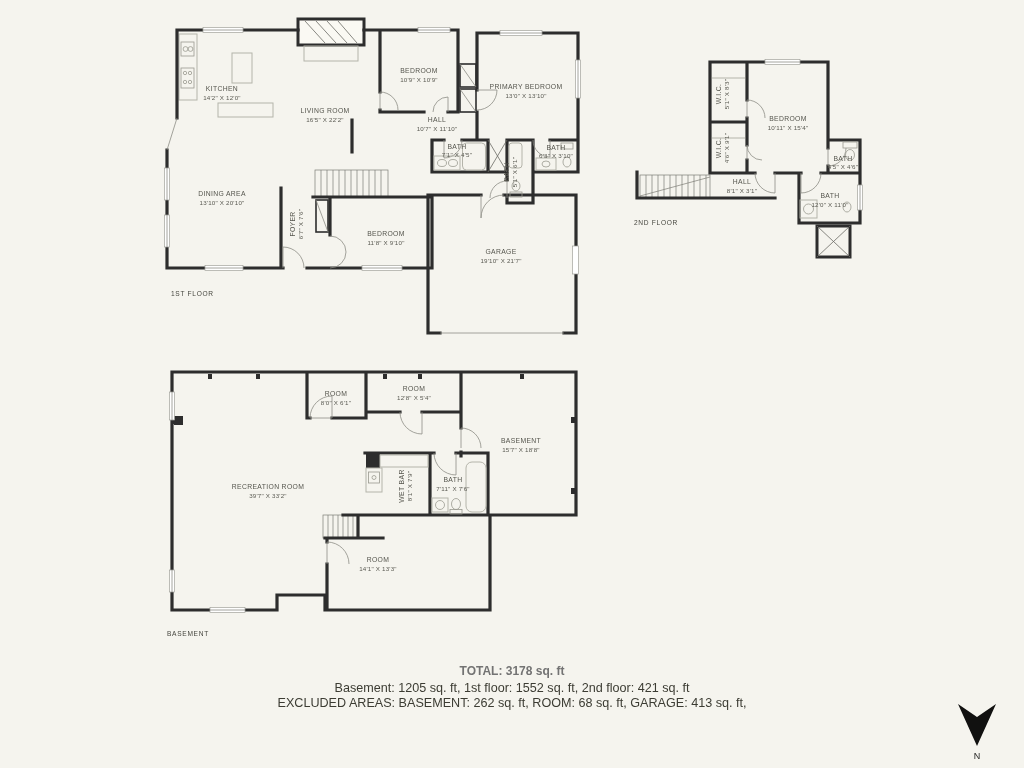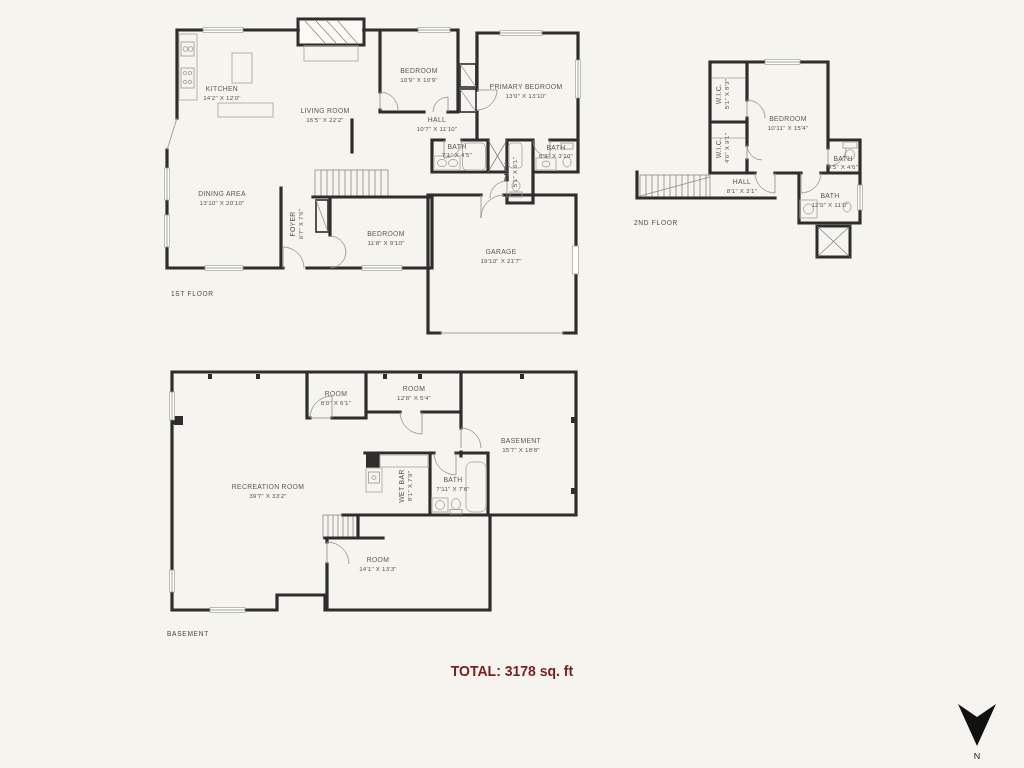--- a/index.html
+++ b/index.html
@@ -23,21 +23,21 @@
   .nub{fill:#2d2d2d;}
   text.room{font-size:6.8px;fill:#54544c;letter-spacing:.35px;text-anchor:middle;}
   text.dims{font-size:6.2px;fill:#5a5a52;letter-spacing:.2px;text-anchor:middle;}
   text.floorlab{font-size:6.6px;fill:#45453e;letter-spacing:.7px;text-anchor:start;}
   text.north{font-size:9px;fill:#1c1c1a;text-anchor:middle;}
   
   .summary{
     position:absolute;left:0;top:664px;width:1024px;
     text-align:center;color:#3c3c33;line-height:15.2px;font-size:12.6px;
   }
-  .summary .total{font-size:14px;font-weight:bold;color:#7f1d1d;margin-bottom:2px;}
+  .summary .total{font-size:12px;font-weight:bold;color:#737373;margin-bottom:2px;}
 </style>
 </head>
 <body>
 
 <div class="stage">
 
 <svg width="1024" height="768" viewBox="0 0 1024 768">
 
   <g>
 
@@ -369,15 +369,17 @@
   </g>
 
   <g>
     <polygon points="958,704 977,717 996,704 977,746" fill="#111110"></polygon>
     <text class="north" x="977" y="759">N</text>
   </g>
 </svg>
 
 <div class="summary">
   <div class="total">TOTAL: 3178 sq. ft</div>
+  <div>Basement: 1205 sq. ft, 1st floor: 1552 sq. ft, 2nd floor: 421 sq. ft</div>
+  <div>EXCLUDED AREAS: BASEMENT: 262 sq. ft, ROOM: 68 sq. ft, GARAGE: 413 sq. ft,</div>
 </div>
 
 </div>
 
 </body></html>

